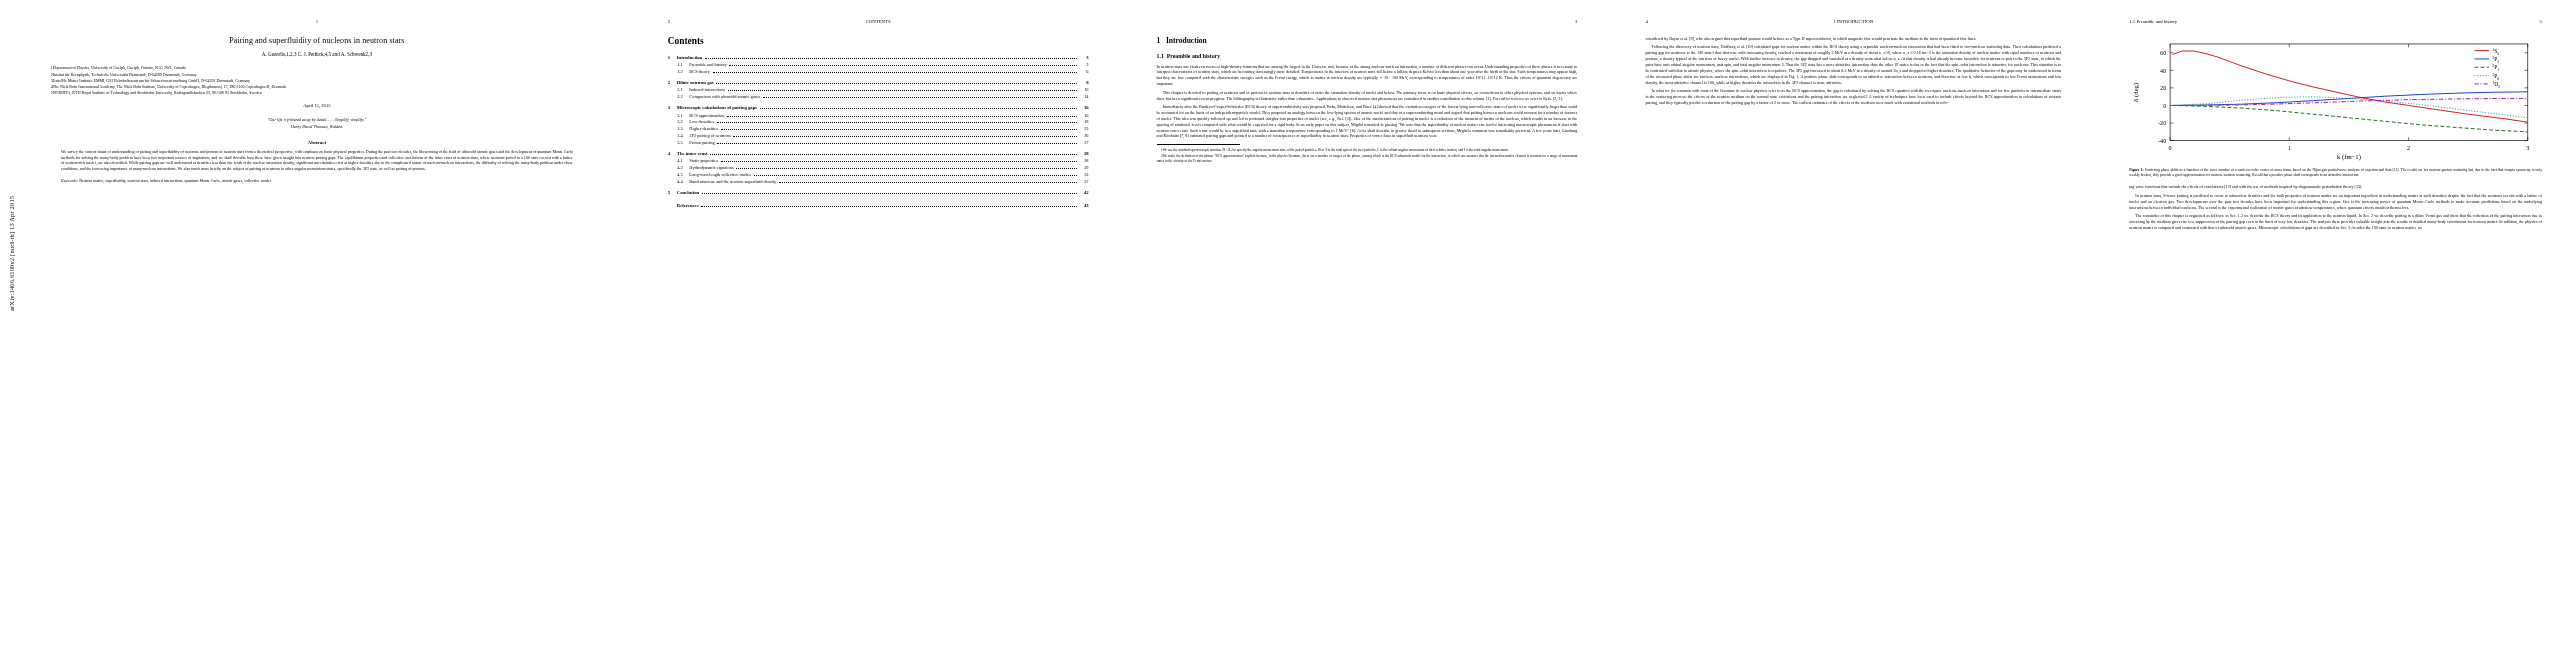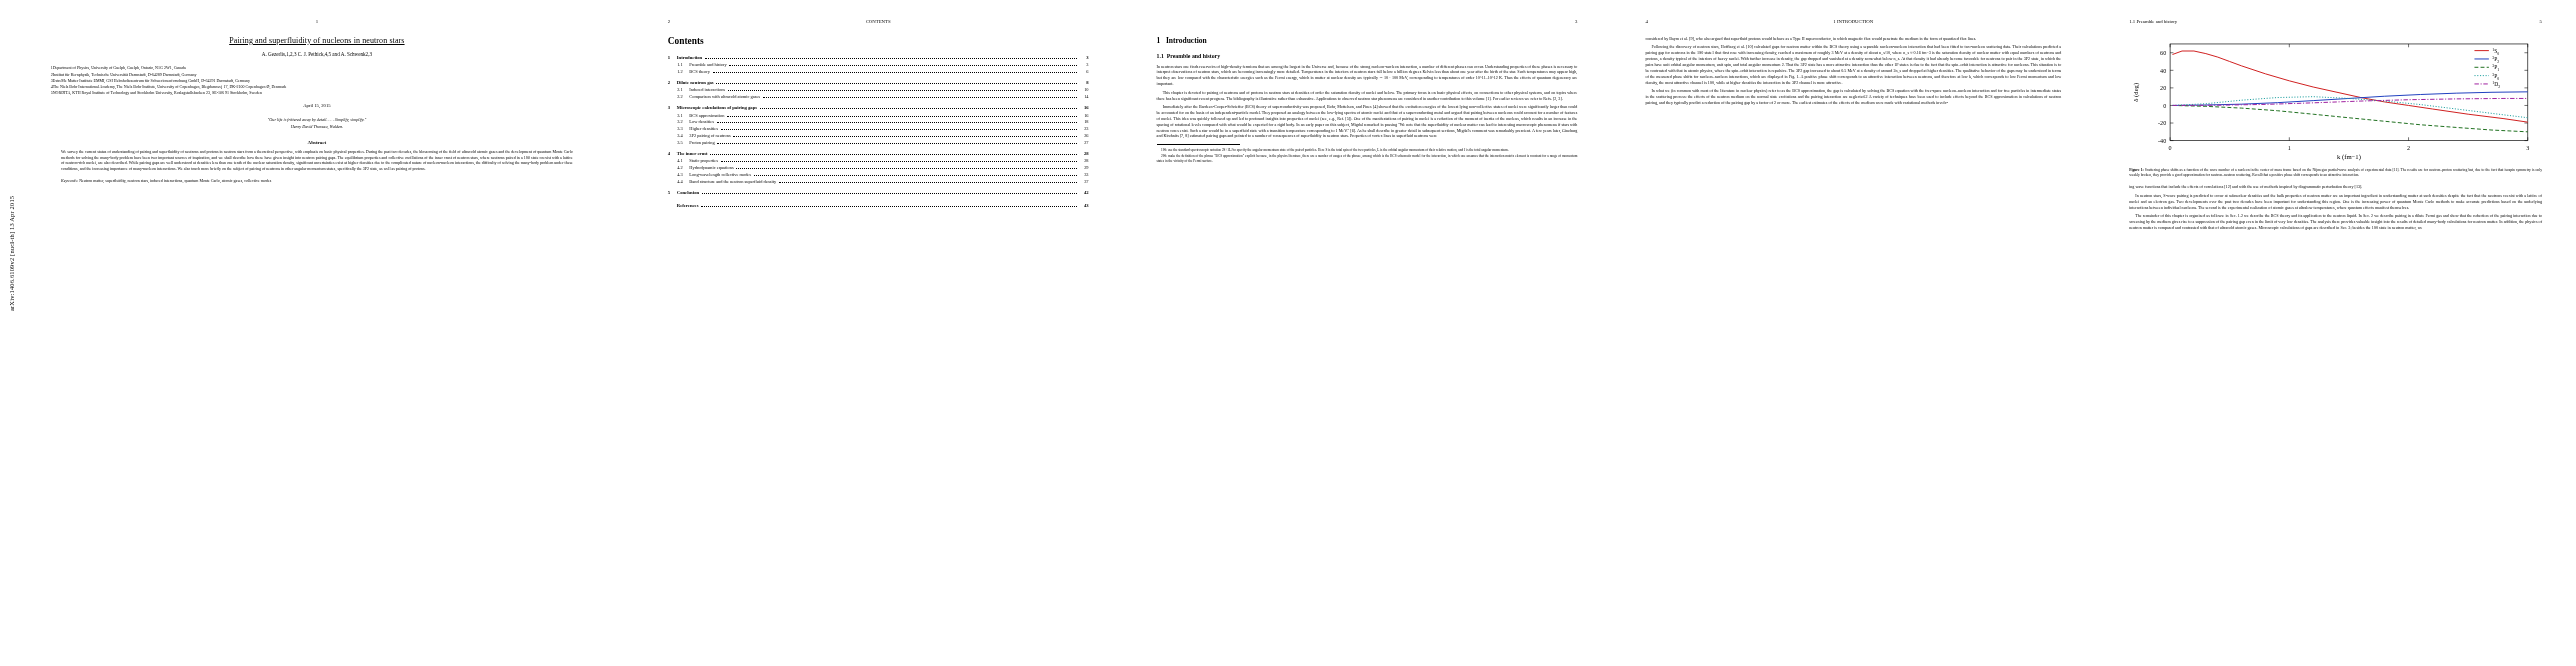--- a/index.html
+++ b/index.html
@@ -55,21 +55,20 @@
   .runhead .c { flex: 1; text-align: center; }
   .runhead .l { width: 30%; text-align: left; }
   .runhead .r { width: 30%; text-align: right; }
 
   
   .title {
     text-align: center;
     font-size: 8px;
     margin: 6.7px 0 6.7px 0;
     letter-spacing: 0.1px;
-    text-decoration: underline;
   }
   .authors {
     text-align: center;
     font-size: 5.1px;
     margin-bottom: 7.8px;
   }
   .affil {
     font-size: 4px;
     line-height: 1.42;
     margin: 0 0 0.6px 0;

